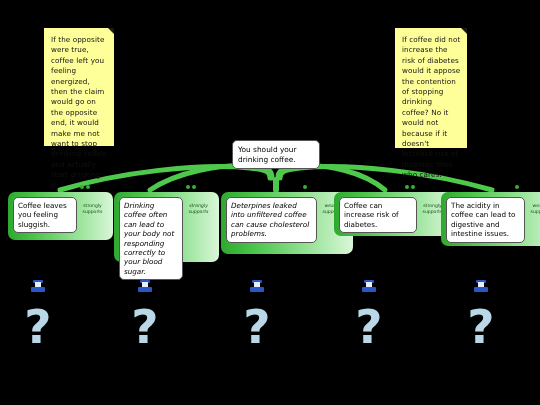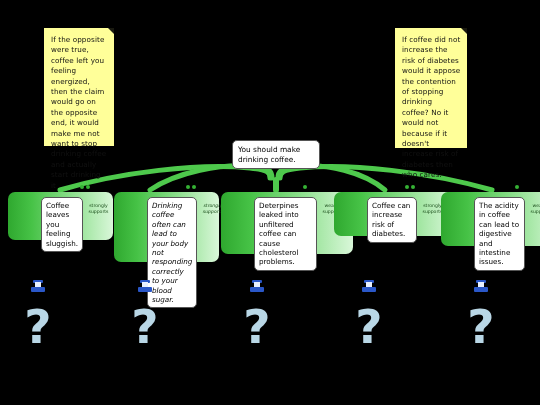--- a/index.html
+++ b/index.html
@@ -77,21 +77,20 @@
   .panel .reason-box {
     background: #ffffff;
     border: 1px solid #555555;
     border-radius: 5px;
     padding: 3px 4px;
     box-sizing: border-box;
     font-size: 7.2px;
     line-height: 9.4px;
     color: #000000;
     flex: 1 1 auto;
-    margin-left: 28px;
   }
   .panel .strength {
     width: 31px;
     flex: 0 0 31px;
     text-align: center;
     font-size: 4.6px;
     line-height: 5.6px;
     color: #1c4f1c;
     padding-top: 6px;
   }
@@ -167,42 +166,42 @@
     <span class="fold"></span>
     <span>If the opposite were true, coffee left you feeling energized, then the claim would go on the opposite end, it would make me not want to stop drinking coffee and actually start drinking it</span>
   </div>
 
   <div class="sticky" id="sticky-right">
     <span class="fold"></span>
     <span>If coffee did not increase the risk of diabetes would it appose the contention of stopping drinking coffee? No it would not because if it doesn't increase risk of diabetes then who cares.</span>
   </div>
 
   <div id="claim">
-    <span>You should make drinking coffee.</span>
+    <span>You should your drinking coffee.</span>
   </div>
 
   <div class="panel" style="left:8px; top:192px; width:105px; height:48px;">
     <div class="dots" style="left:72px;">
       <i></i>
         <i></i>
     </div>
     <div class="reason-box">Coffee leaves you feeling sluggish.</div>
     <div class="strength">strongly supports</div>
   </div>
 
   <div class="panel" style="left:114px; top:192px; width:105px; height:70px;font-style:italic;">
     <div class="dots" style="left:72px;">
       <i></i>
         <i></i>
     </div>
     <div class="reason-box">Drinking coffee often can lead to your body not responding correctly to your blood sugar.</div>
     <div class="strength">strongly supports</div>
   </div>
 
-  <div class="panel" style="left:221px; top:192px; width:132px; height:62px;">
+  <div class="panel" style="left:221px; top:192px; width:132px; height:62px;font-style:italic;">
     <div class="dots" style="left:82px;">
       <i></i>
     </div>
     <div class="reason-box">Deterpines leaked into unfiltered coffee can cause cholesterol problems.</div>
     <div class="strength">weakly supports</div>
   </div>
 
   <div class="panel" style="left:334px; top:192px; width:119px; height:44px;">
     <div class="dots" style="left:71px;">
       <i></i>

